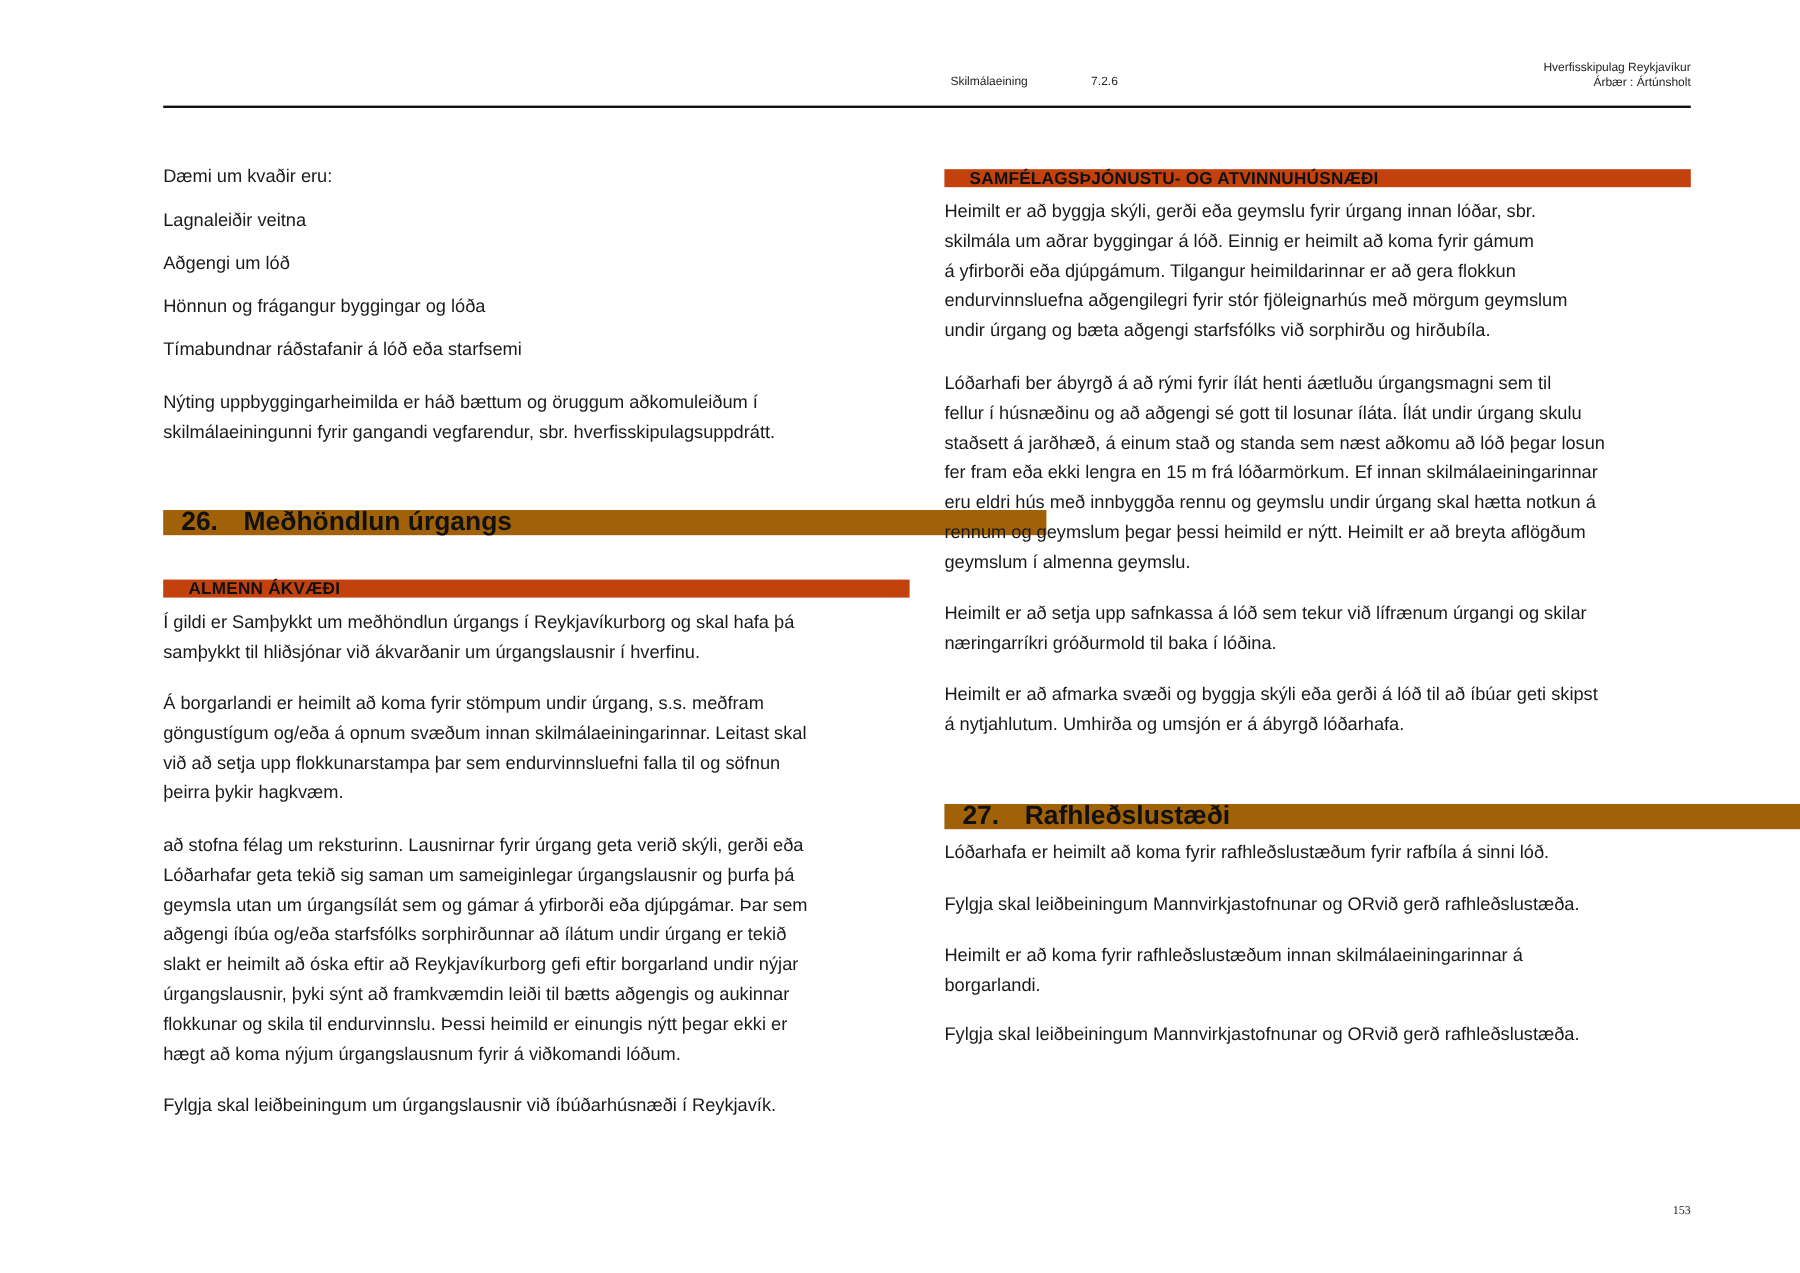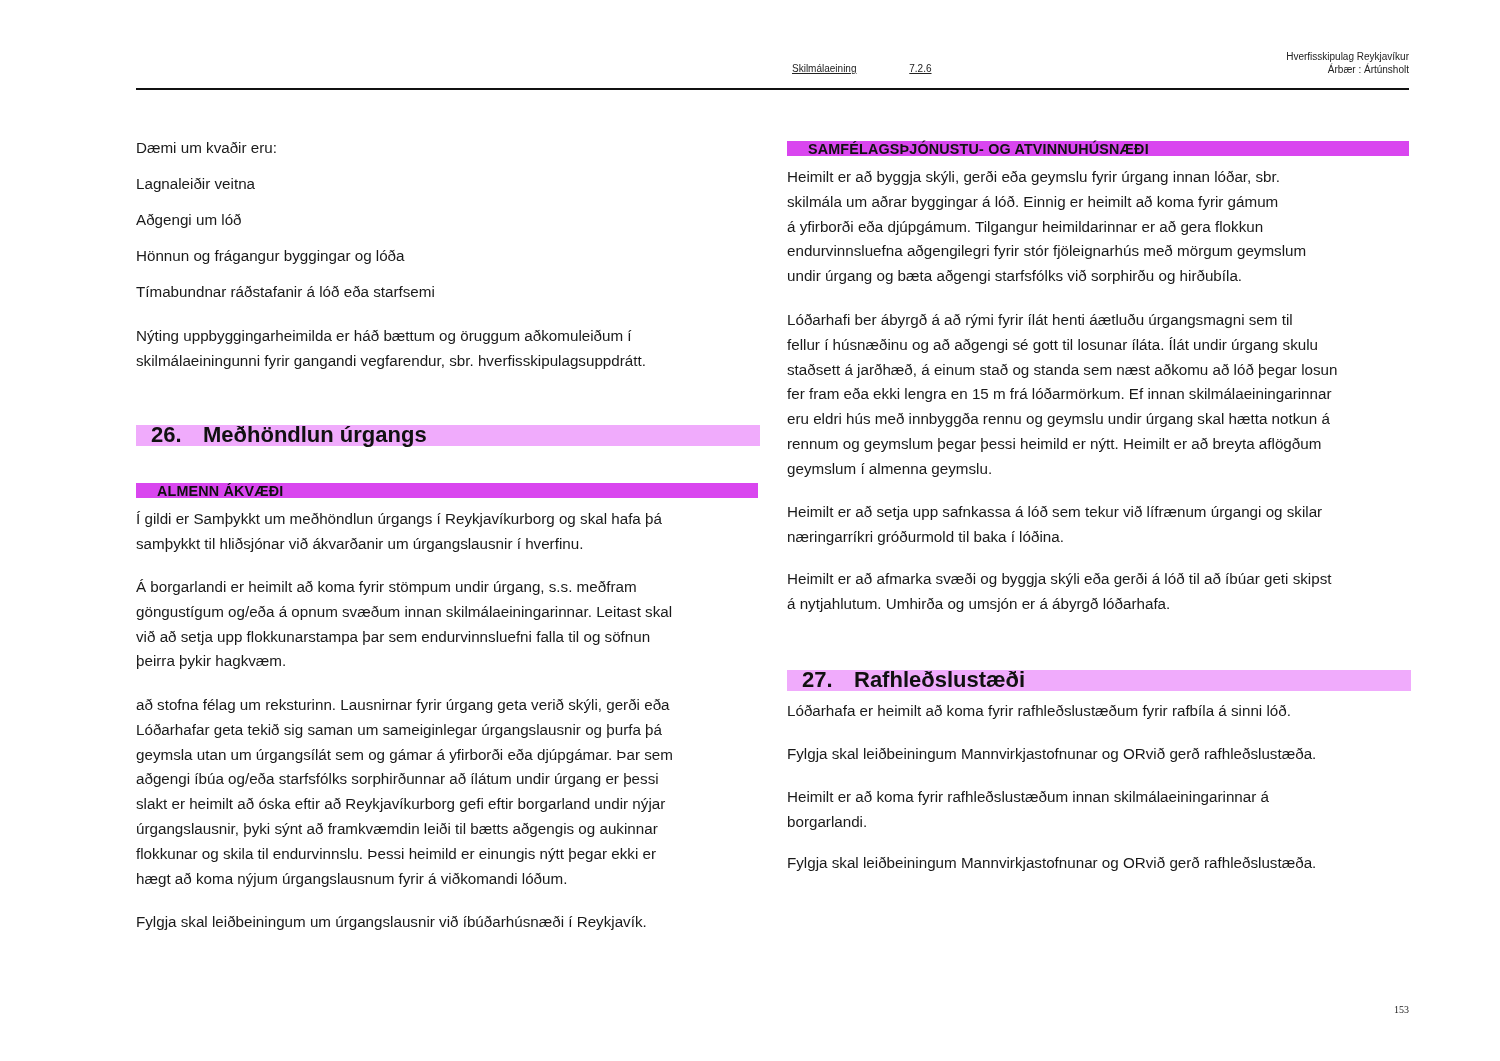--- a/index.html
+++ b/index.html
@@ -1,40 +1,40 @@
 <!DOCTYPE html>
 <html><head>
 <meta charset="utf-8">
 <style>
   html, body { margin: 0; padding: 0; background: #ffffff; }
   body {
     width: 1500px; height: 1061px; position: relative; overflow: hidden;
     font-family: "Liberation Sans", sans-serif; color: #1a1a1a;
   }
   .header-left { position: absolute; top: 63px; left: 792px; font-size: 10px; color: #222; }
-  .header-left span { display: inline-block; text-decoration: underline; }
+  .header-left span { display: inline-block; }
   .header-left .sec { margin-left: 50px; }
   .header-right { position: absolute; top: 50px; right: 91px; text-align: right; font-size: 10px; line-height: 13px; color: #222; }
   .header-right .t1 { font-weight: normal; }
   .rule { position: absolute; top: 88px; left: 136px; width: 1273px; height: 1.5px; background: #111; }
 
   .col { position: absolute; top: 0; width: 622px; }
   .col.left { left: 136px; }
   .col.right { left: 787px; }
 
   .p { position: absolute; left: 0; width: 622px; font-size: 15.2px; line-height: 24.8px; color: #1a1a1a; margin: 0; }
 
-  .h1bar { position: absolute; left: 0; width: 624px; height: 21px; background: #f0abfc; text-align: right; }
+  .h1bar { position: absolute; left: 0; width: 736px; height: 21px; background: #a16207; text-align: right; }
   .h1bar .num, .h1bar .title {
     position: absolute; top: -3px; font-size: 22px; font-weight: bold; color: #111; line-height: 26px;
   }
   .h1bar .num { left: 15px; }
   .h1bar .title { left: 67px; }
 
-  .h2bar { position: absolute; left: 0; width: 622px; height: 15px; background: #d946ef; }
+  .h2bar { position: absolute; left: 0; width: 622px; height: 15px; background: #c2410c; }
   .h2bar .title { position: absolute; left: 21px; top: -1px; font-size: 14.3px; font-weight: bold; color: #111; line-height: 18px; letter-spacing: 0.2px; }
 
   .pagenum { position: absolute; top: 1004px; right: 91px; font-size: 10px; color: #222; font-family: Liberation Serif, serif; }
 </style>
 </head>
 <body>
 
 <div class="header-left">
   <span>Skilmálaeining</span>
   <span class="sec">7.2.6</span>
@@ -75,21 +75,21 @@
     <div>Á borgarlandi er heimilt að koma fyrir stömpum undir úrgang, s.s. meðfram</div>
     <div>göngustígum og/eða á opnum svæðum innan skilmálaeiningarinnar. Leitast skal</div>
     <div>við að setja upp flokkunarstampa þar sem endurvinnsluefni falla til og söfnun</div>
     <div>þeirra þykir hagkvæm.</div>
   </div>
 
   <div class="p" style="top:693px">
     <div>að stofna félag um reksturinn. Lausnirnar fyrir úrgang geta verið skýli, gerði eða</div>
     <div>Lóðarhafar geta tekið sig saman um sameiginlegar úrgangslausnir og þurfa þá</div>
     <div>geymsla utan um úrgangsílát sem og gámar á yfirborði eða djúpgámar. Þar sem</div>
-    <div>aðgengi íbúa og/eða starfsfólks sorphirðunnar að ílátum undir úrgang er þessi</div>
+    <div>aðgengi íbúa og/eða starfsfólks sorphirðunnar að ílátum undir úrgang er tekið</div>
     <div>slakt er heimilt að óska eftir að Reykjavíkurborg gefi eftir borgarland undir nýjar</div>
     <div>úrgangslausnir, þyki sýnt að framkvæmdin leiði til bætts aðgengis og aukinnar</div>
     <div>flokkunar og skila til endurvinnslu. Þessi heimild er einungis nýtt þegar ekki er</div>
     <div>hægt að koma nýjum úrgangslausnum fyrir á viðkomandi lóðum.</div>
   </div>
 
   <div class="p" style="top:910px">
     <div>Fylgja skal leiðbeiningum um úrgangslausnir við íbúðarhúsnæði í Reykjavík.</div>
   </div>
 </div>

